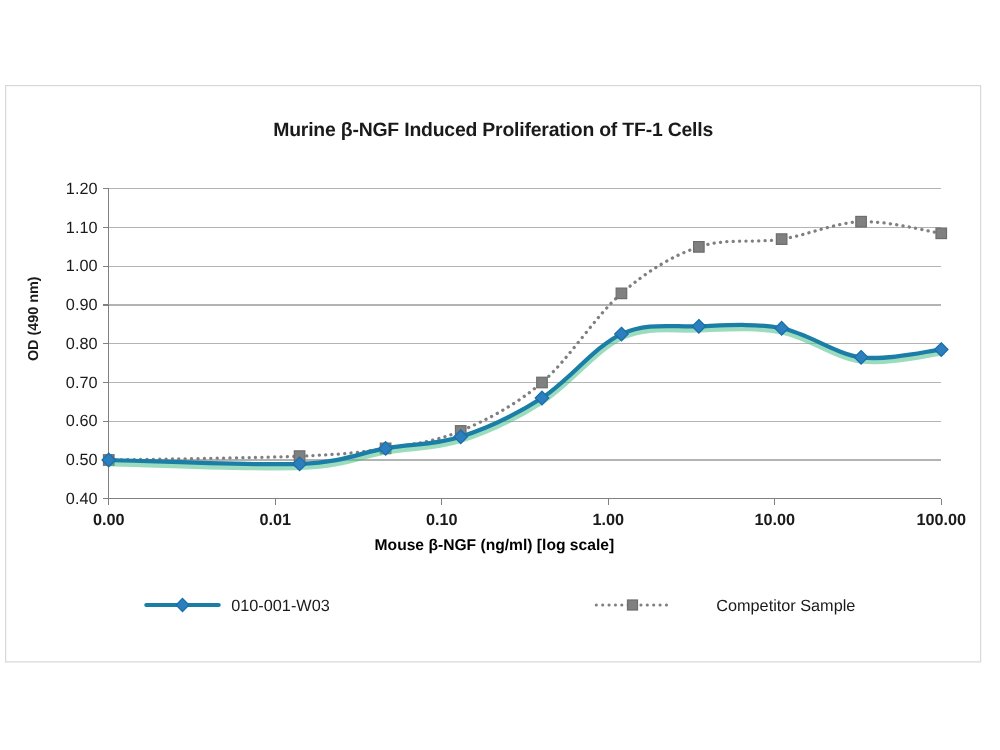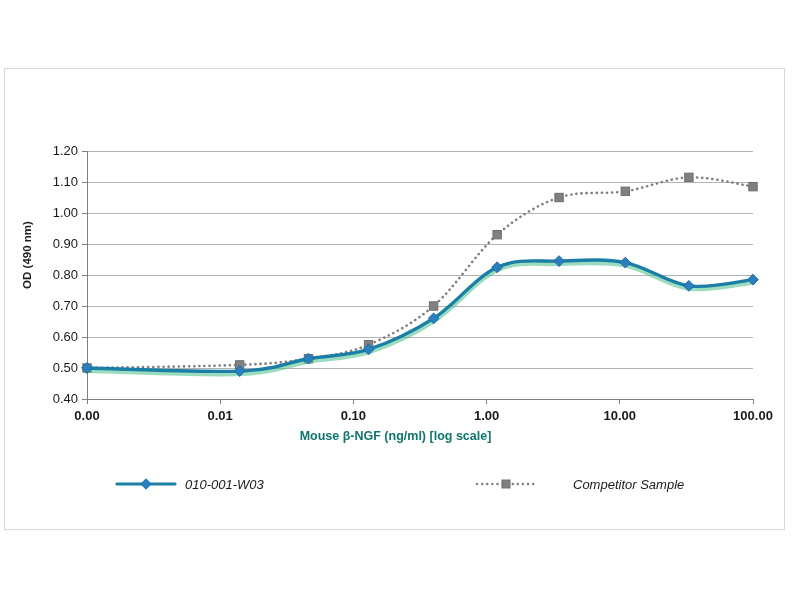--- a/index.html
+++ b/index.html
@@ -55,21 +55,21 @@
     color: #1a1a1a;
   }
   #x-axis-label {
     position: absolute;
     left: 0;
     top: 360px;
     width: 781px;
     text-align: center;
     font-size: 12.5px;
     font-weight: bold;
-    color: #0f766e;
+    color: #000000;
   }
   .tick-label {
     position: absolute;
     font-size: 13px;
     color: #1a1a1a;
     white-space: nowrap;
   }
   .y-tick-label { text-align: right; }
   .x-tick-label { text-align: center; font-weight: bold; }
   #legend {
@@ -82,29 +82,29 @@
   .legend-entry {
     position: absolute;
     display: flex;
     align-items: center;
     gap: 8px;
   }
   .legend-label {
     font-size: 13px;
     color: #1a1a1a;
     white-space: nowrap;
-    font-style: italic;
   }
   .legend-swatch { display: block; }
 </style>
 </head>
 <body>
 
 <div id="figure-frame">
 
+  <div id="chart-title">Murine β-NGF Induced Proliferation of TF-1 Cells</div>
 
   <div id="plot-area">
     <div id="y-axis-label">OD (490 nm)</div>
     <div id="x-axis-label">Mouse β-NGF (ng/ml) [log scale]</div>
     <svg id="plot-svg" width="781" height="462" viewBox="0 0 781 462" xmlns="http://www.w3.org/2000/svg">
         <line x1="82" y1="82" x2="748" y2="82" stroke="#b3b3b3" stroke-width="1" shape-rendering="crispEdges"></line>
         <line x1="82" y1="112.99999999999997" x2="748" y2="112.99999999999997" stroke="#b3b3b3" stroke-width="1" shape-rendering="crispEdges"></line>
         <line x1="82" y1="144" x2="748" y2="144" stroke="#b3b3b3" stroke-width="1" shape-rendering="crispEdges"></line>
         <line x1="82" y1="175" x2="748" y2="175" stroke="#b3b3b3" stroke-width="1" shape-rendering="crispEdges"></line>
         <line x1="82" y1="205.99999999999997" x2="748" y2="205.99999999999997" stroke="#b3b3b3" stroke-width="1" shape-rendering="crispEdges"></line>

